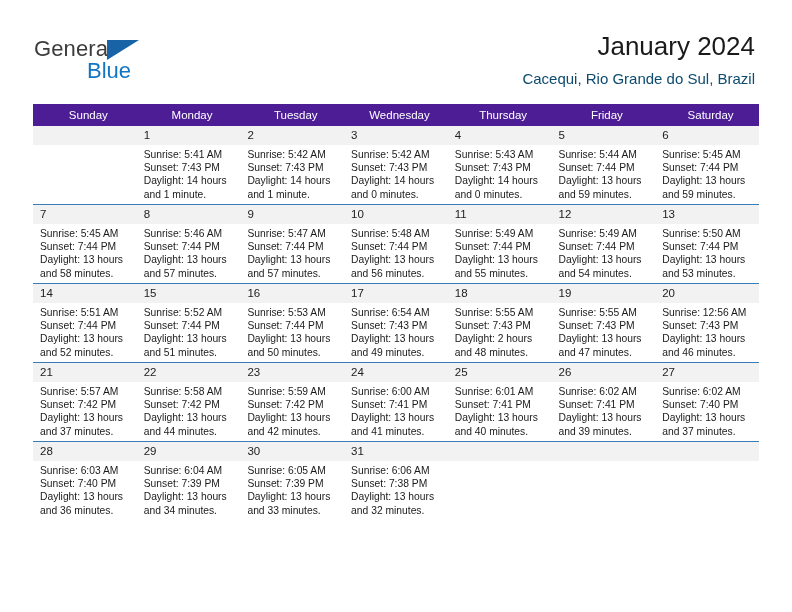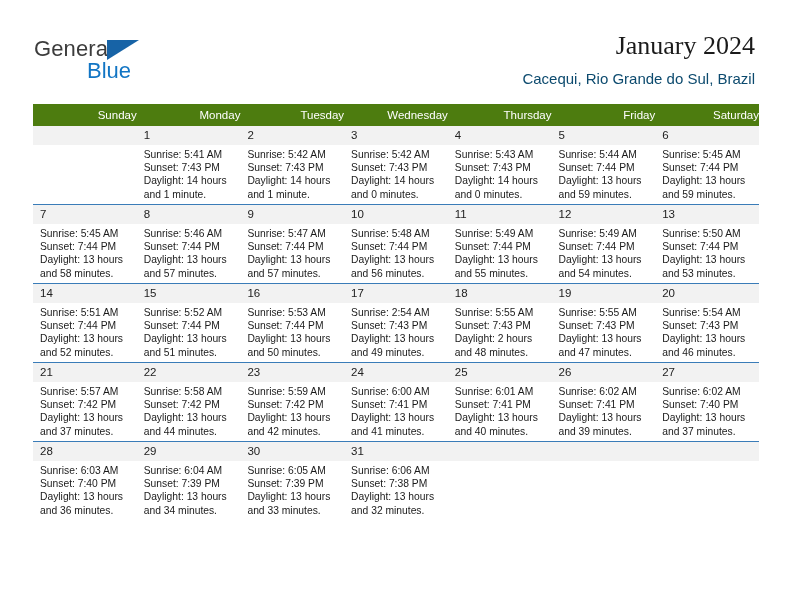--- a/index.html
+++ b/index.html
@@ -67,45 +67,44 @@
     position: absolute;
     right: 37px;
     top: 30px;
     text-align: right;
   }
   .cal-title {
     font-size: 26px;
     color: #1a1a1a;
     line-height: 32px;
     white-space: nowrap;
-    font-family: Liberation Serif, serif;
   }
   .cal-subtitle {
     font-size: 15px;
     color: #0c4a6e;
     line-height: 22px;
     margin-top: 6px;
     white-space: nowrap;
   }
 
   
   .calendar {
     position: absolute;
     left: 33px;
     top: 104px;
     width: 726px;
     border-collapse: collapse;
     table-layout: fixed;
   }
   .calendar th {
-    background: #4d7c0f;
+    background: #4c1d95;
     color: #ffffff;
     font-size: 11.5px;
     font-weight: normal;
-    text-align: right;
+    text-align: center;
     padding: 5px 0 5px 7px;
     height: 11px;
     border: none;
   }
   .calendar td {
     vertical-align: top;
     padding: 0;
     border-top: 1px solid #3a7cb8;
     height: 78px;
     background: #ffffff;
@@ -307,21 +306,21 @@
             <span class="daynum">16</span>
             <div class="cellinfo">
               <div>Sunrise: 5:53 AM</div>
               <div>Sunset: 7:44 PM</div>
               <div class="daylight-wrap">Daylight: 13 hours and 50 minutes.</div>
             </div>
           </td>
           <td class="">
             <span class="daynum">17</span>
             <div class="cellinfo">
-              <div>Sunrise: 2:54 AM</div>
+              <div>Sunrise: 6:54 AM</div>
               <div>Sunset: 7:43 PM</div>
               <div class="daylight-wrap">Daylight: 13 hours and 49 minutes.</div>
             </div>
           </td>
           <td class="">
             <span class="daynum">18</span>
             <div class="cellinfo">
               <div>Sunrise: 5:55 AM</div>
               <div>Sunset: 7:43 PM</div>
               <div class="daylight-wrap">Daylight: 2 hours and 48 minutes.</div>
@@ -331,21 +330,21 @@
             <span class="daynum">19</span>
             <div class="cellinfo">
               <div>Sunrise: 5:55 AM</div>
               <div>Sunset: 7:43 PM</div>
               <div class="daylight-wrap">Daylight: 13 hours and 47 minutes.</div>
             </div>
           </td>
           <td class="">
             <span class="daynum">20</span>
             <div class="cellinfo">
-              <div>Sunrise: 5:54 AM</div>
+              <div>Sunrise: 12:56 AM</div>
               <div>Sunset: 7:43 PM</div>
               <div class="daylight-wrap">Daylight: 13 hours and 46 minutes.</div>
             </div>
           </td>
         </tr>
         <tr class="week-row">
           <td class="">
             <span class="daynum">21</span>
             <div class="cellinfo">
               <div>Sunrise: 5:57 AM</div>

